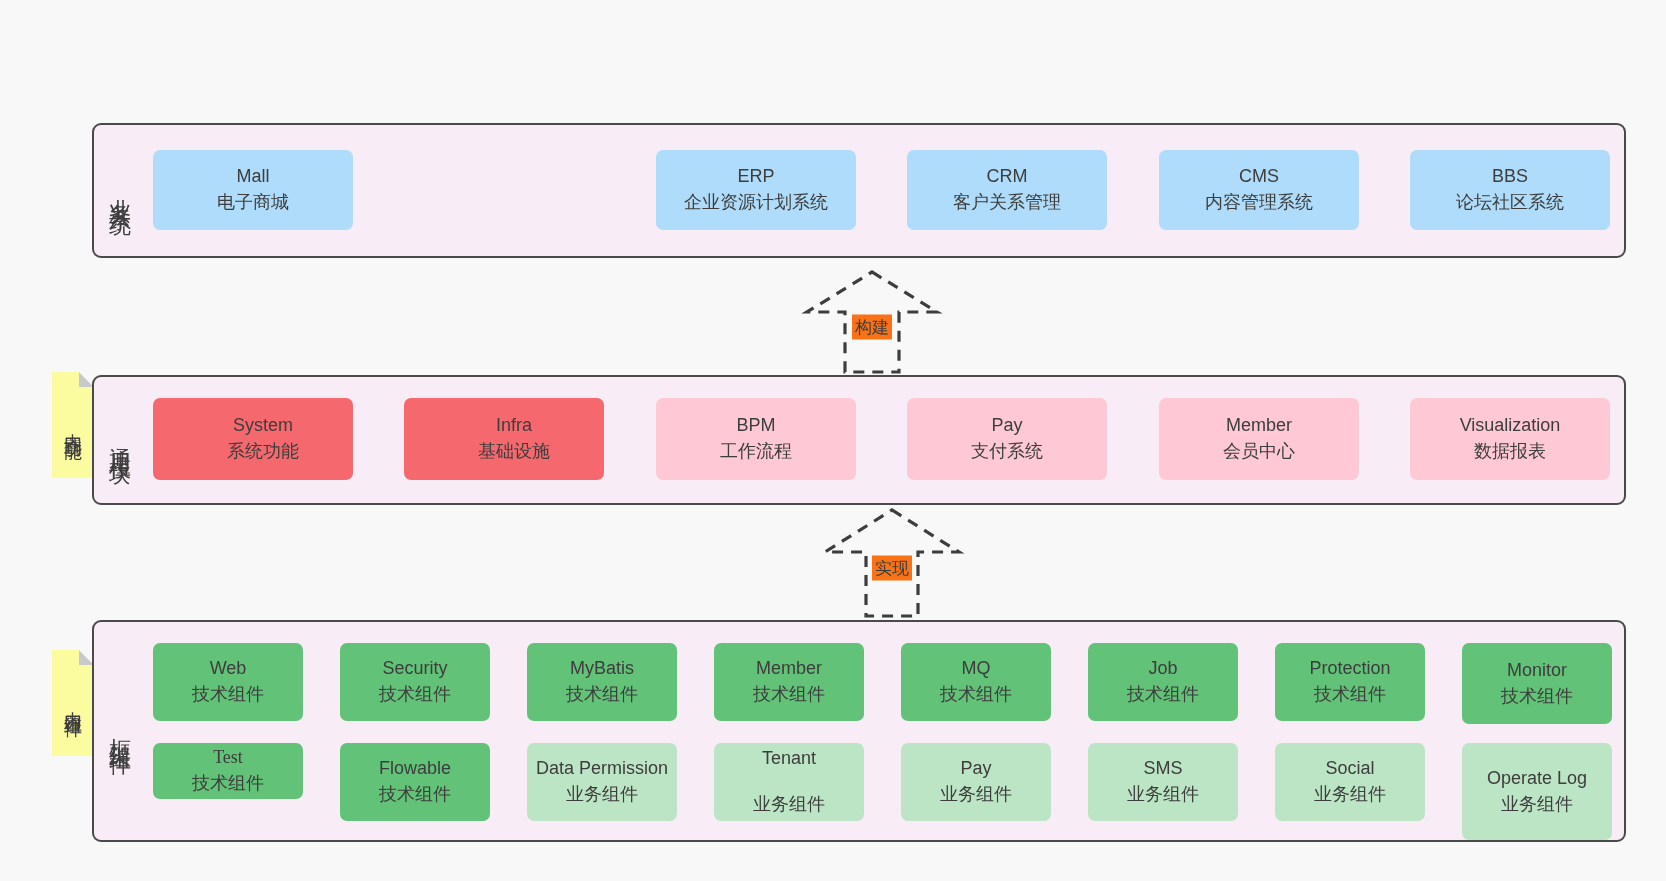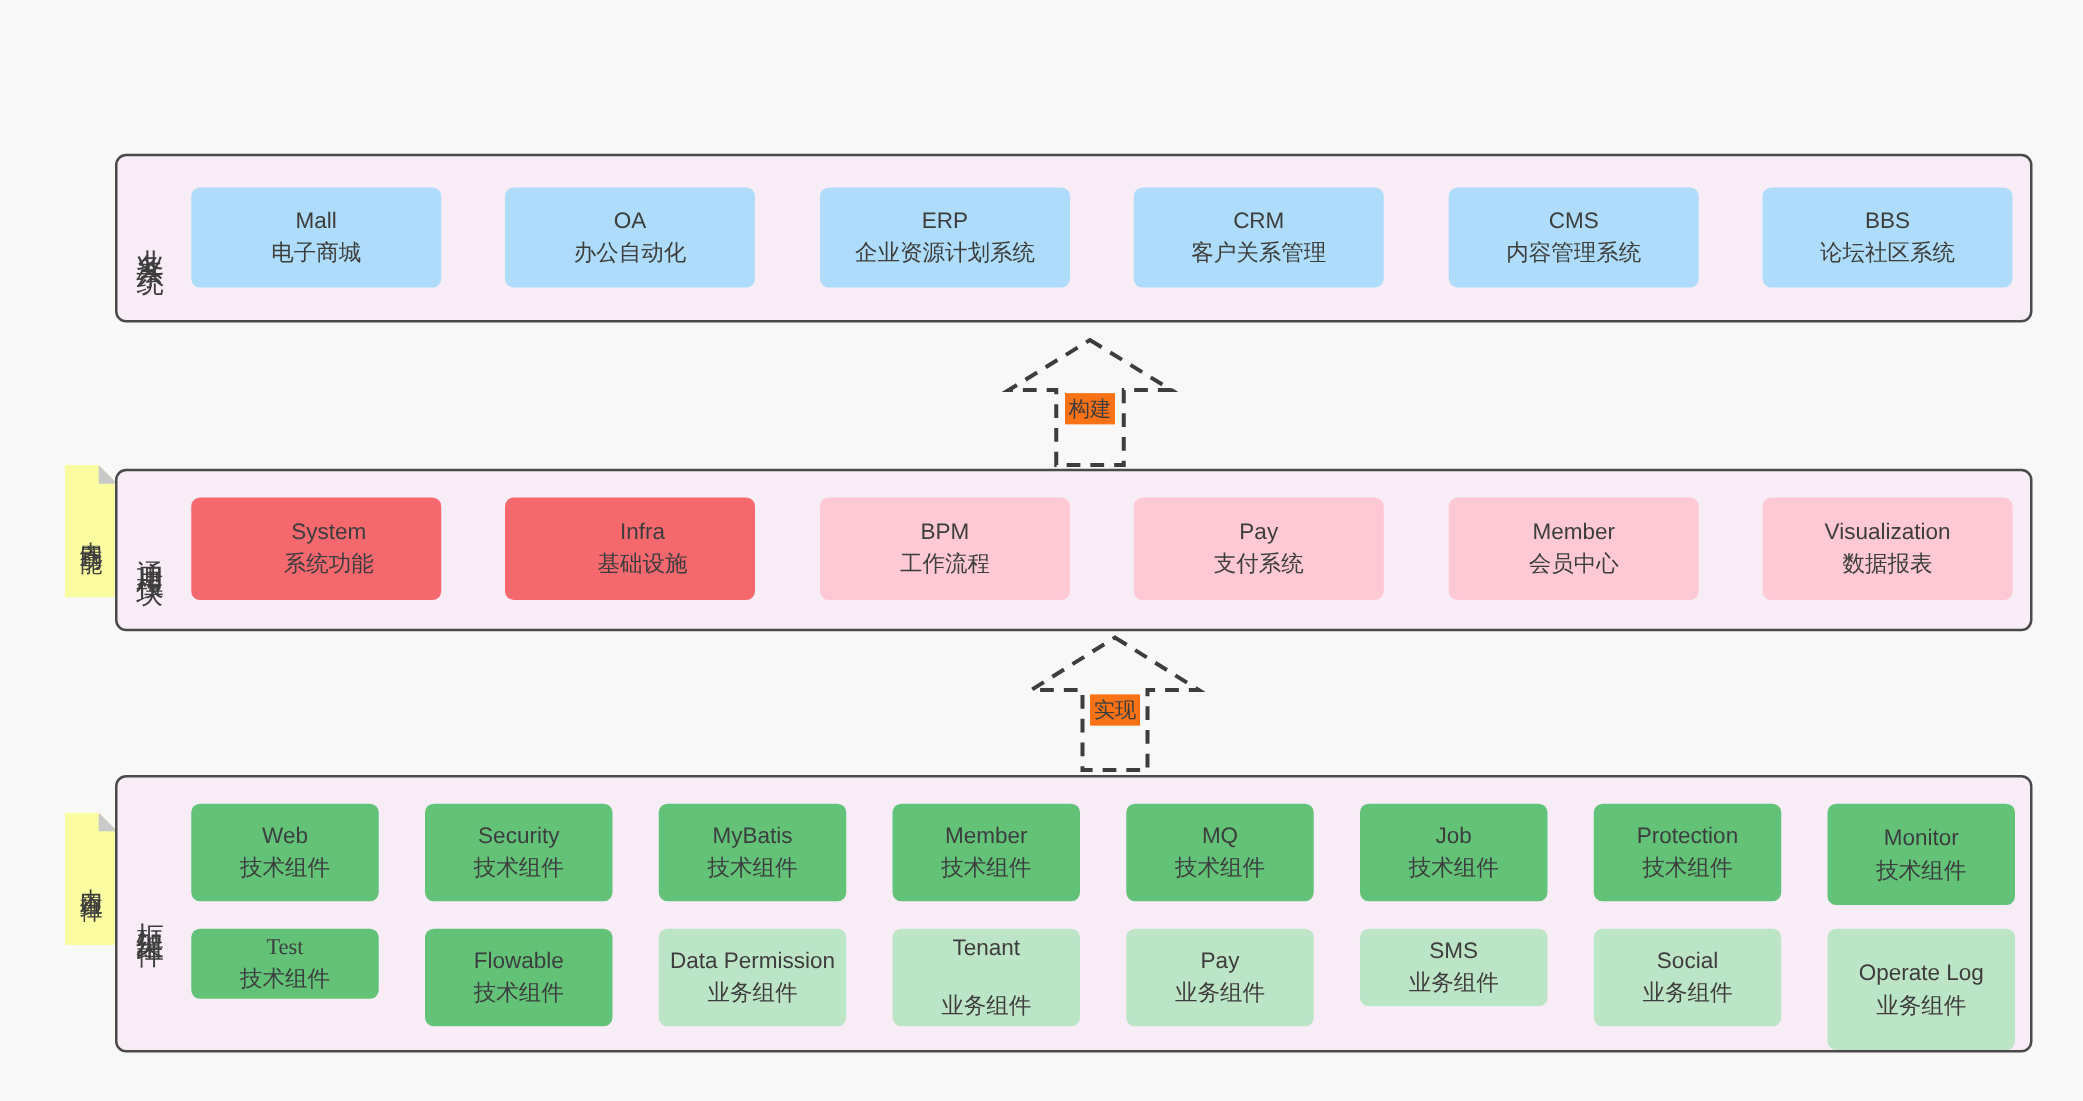--- a/index.html
+++ b/index.html
@@ -60,24 +60,20 @@
 
 <div class="canvas">
 
   <div class="panel panel-1">
     <div class="vlabel">业务系统</div>
 
     <div class="box blue w200" style="left:59px;top:25px;height:80px;">
       <span>Mall</span>
       <span>电子商城</span>
     </div>
-    <div class="box blue w200" style="left:310px;top:25px;height:80px;">
-      <span>OA</span>
-      <span>办公自动化</span>
-    </div>
     <div class="box blue w200" style="left:562px;top:25px;height:80px;">
       <span>ERP</span>
       <span>企业资源计划系统</span>
     </div>
     <div class="box blue w200" style="left:813px;top:25px;height:80px;">
       <span>CRM</span>
       <span>客户关系管理</span>
     </div>
     <div class="box blue w200" style="left:1065px;top:25px;height:80px;">
       <span>CMS</span>
@@ -185,21 +181,21 @@
       <span>业务组件</span>
     </div>
     <div class="box lgreen w150" style="left:620px;top:121px;height:78px;gap:20px;">
       <span>Tenant</span>
       <span>业务组件</span>
     </div>
     <div class="box lgreen w150" style="left:807px;top:121px;height:78px;">
       <span>Pay</span>
       <span>业务组件</span>
     </div>
-    <div class="box lgreen w150" style="left:994px;top:121px;height:62px;">
+    <div class="box lgreen w150" style="left:994px;top:121px;height:78px;">
       <span>SMS</span>
       <span>业务组件</span>
     </div>
     <div class="box lgreen w150" style="left:1181px;top:121px;height:78px;">
       <span>Social</span>
       <span>业务组件</span>
     </div>
     <div class="box lgreen w150" style="left:1368px;top:121px;height:97px;">
       <span>Operate Log</span>
       <span>业务组件</span>

